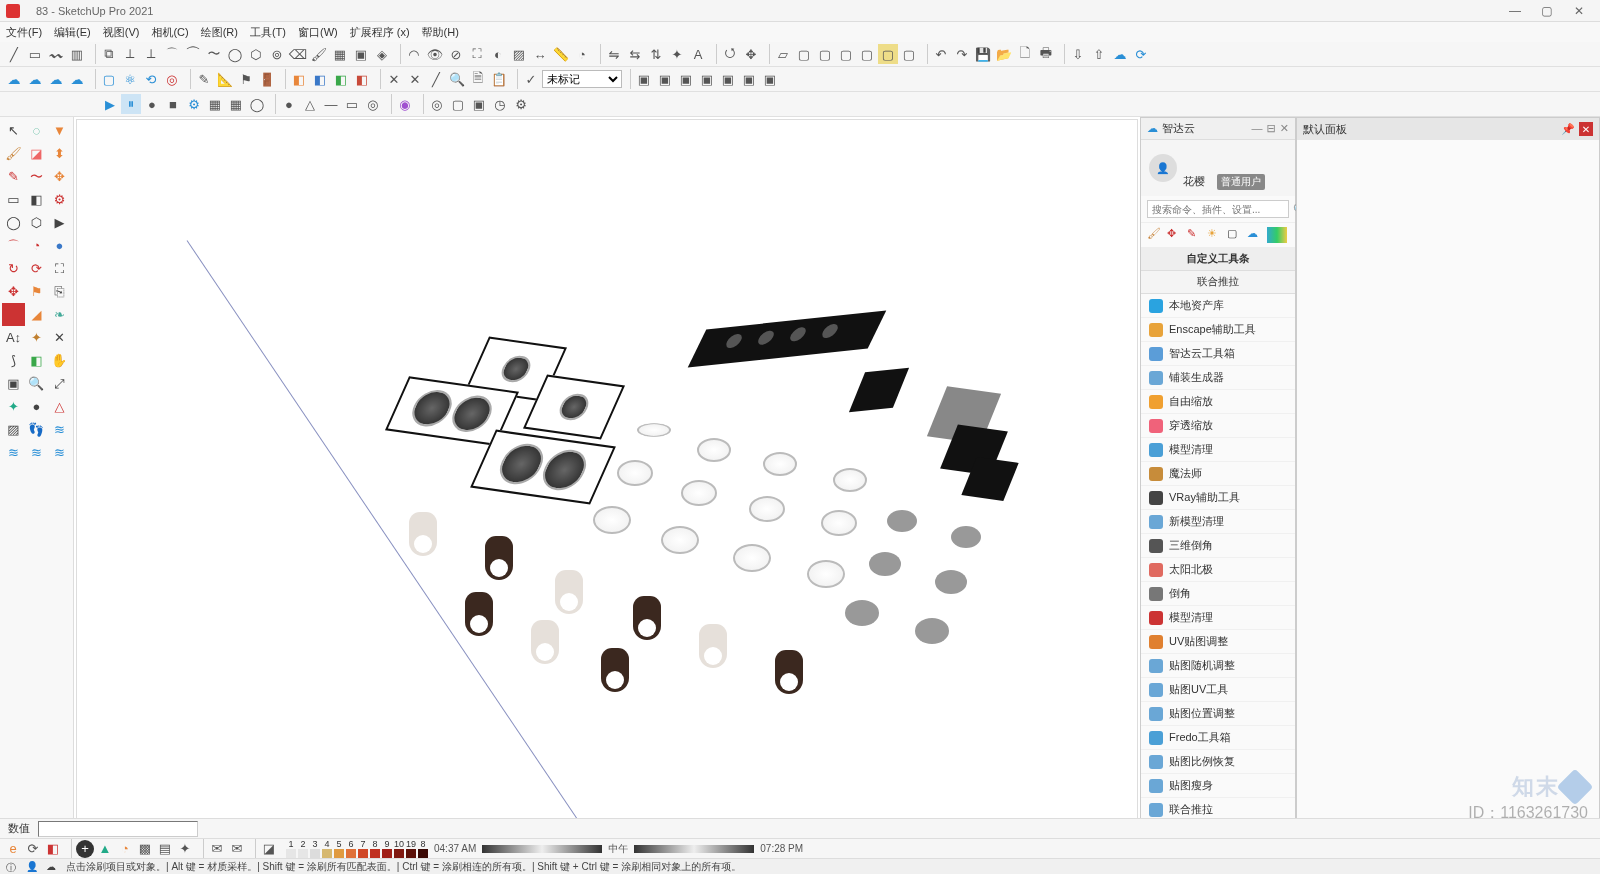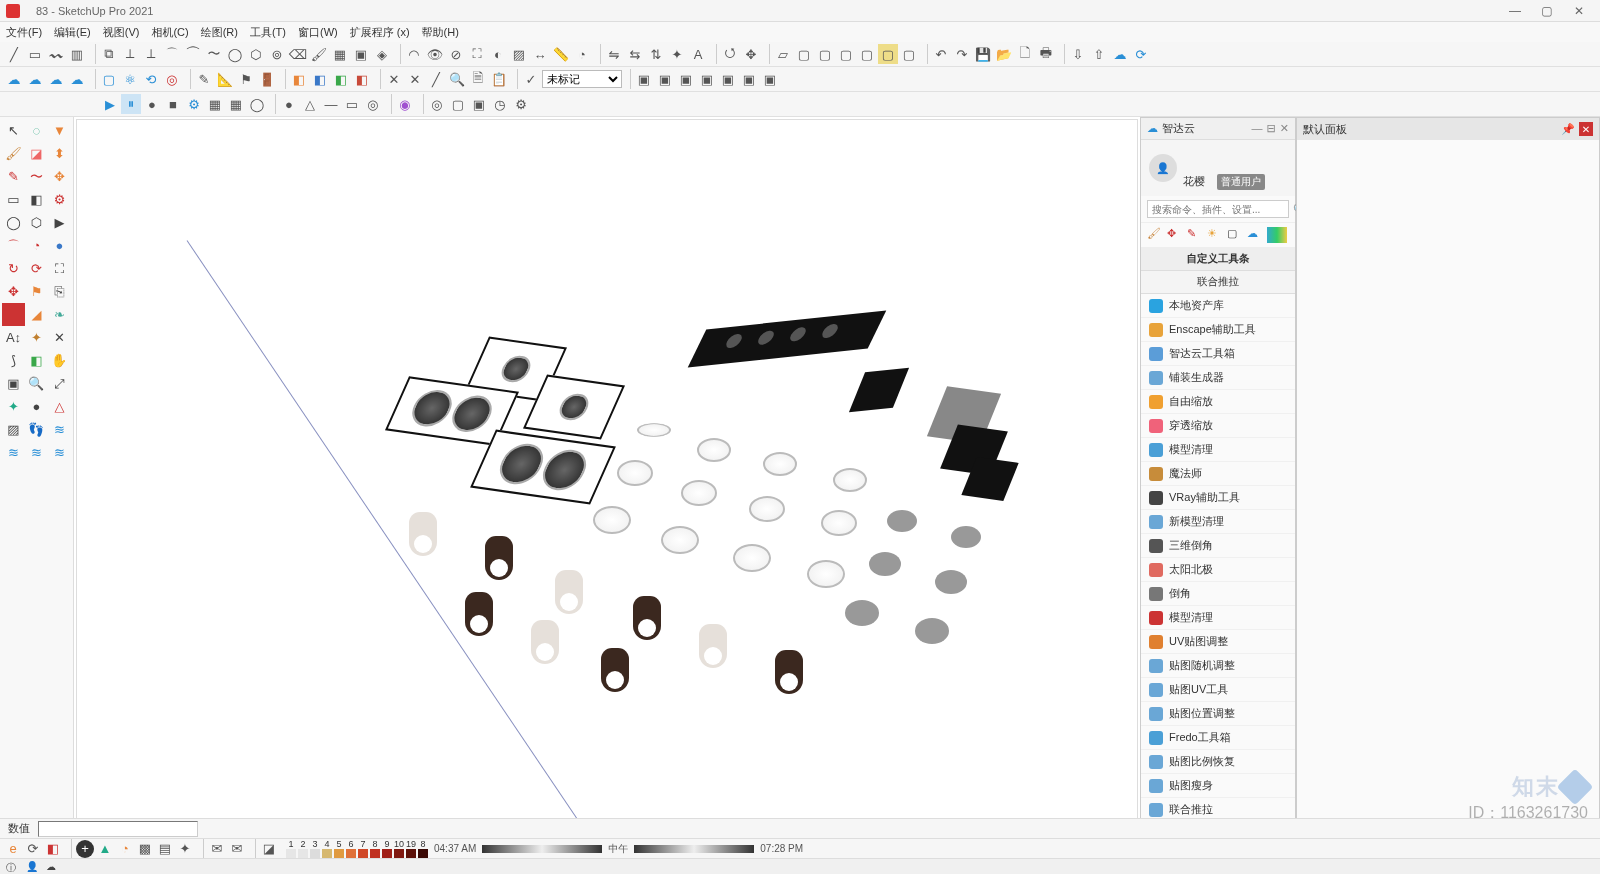--- a/index.html
+++ b/index.html
@@ -599,13 +599,14 @@
       <span class="time-txt">中午</span>
       <div style="width: 120px; height: 8px; background: linear-gradient(90deg, rgb(51, 51, 51), rgb(238, 238, 238), rgb(51, 51, 51));"></div>
       <span class="time-txt">07:28 PM</span>
     </div>
 </div>
 
 <div class="status-bar">
   <span class="sicon">ⓘ</span>
   <span class="sicon">👤</span>
   <span class="sicon">☁</span>
+  <span>点击涂刷项目或对象。| Alt 键 = 材质采样。| Shift 键 = 涂刷所有匹配表面。| Ctrl 键 = 涂刷相连的所有项。| Shift 键 + Ctrl 键 = 涂刷相同对象上的所有项。</span>
 </div>
 
 </body></html>

